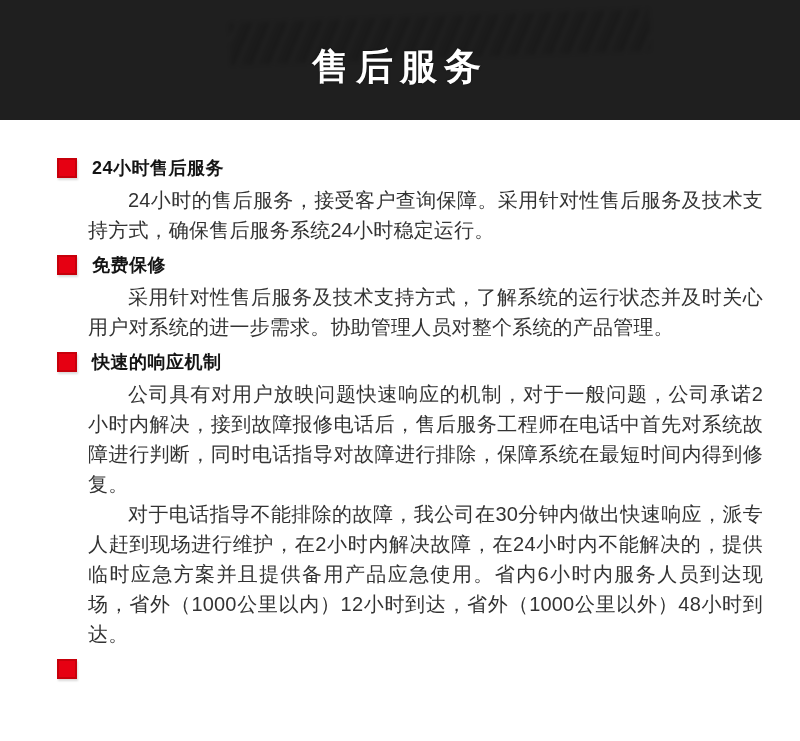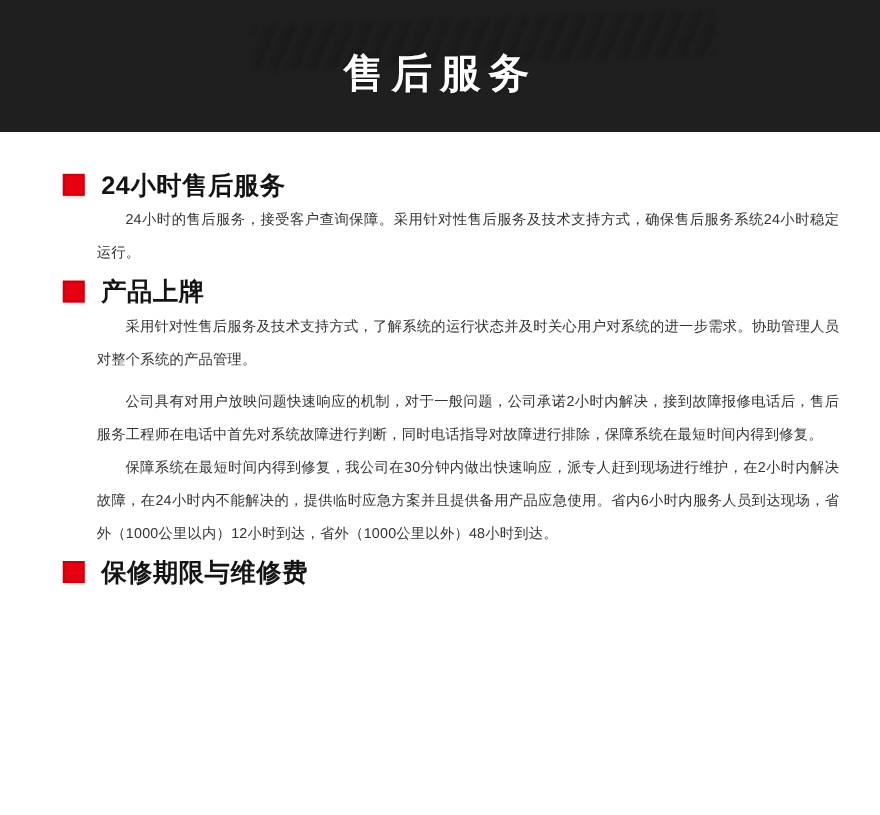--- a/index.html
+++ b/index.html
@@ -67,30 +67,30 @@
     margin-bottom: 5px;
   }
   .bullet {
     flex: 0 0 auto;
     width: 20px;
     height: 20px;
     background: #e60012;
     box-shadow: inset 0 0 0 2px rgba(140,0,0,0.35), 1px 2px 2px rgba(0,0,0,0.15);
   }
   .heading-text {
-    font-size: 23px;
+    font-size: 18px;
     font-weight: bold;
     color: #141414;
     letter-spacing: 0.5px;
     white-space: nowrap;
   }
   .section p {
     width: 675px;
     margin: 0 0 0 31px;
-    font-size: 13px;
+    font-size: 20px;
     line-height: 30px;
     color: #333333;
     text-indent: 2em;
     text-align: justify;
     letter-spacing: 0.2px;
   }
 </style>
 </head>
 <body>
 
@@ -107,31 +107,34 @@
       <div class="heading-row">
         <span class="bullet"></span>
         <span class="heading-text">24小时售后服务</span>
       </div>
       <p>24小时的售后服务，接受客户查询保障。采用针对性售后服务及技术支持方式，确保售后服务系统24小时稳定运行。</p>
     </div>
 
     <div class="section">
       <div class="heading-row">
         <span class="bullet"></span>
-        <span class="heading-text">产品上牌</span>
+        <span class="heading-text">免费保修</span>
       </div>
       <p>采用针对性售后服务及技术支持方式，了解系统的运行状态并及时关心用户对系统的进一步需求。协助管理人员对整个系统的产品管理。</p>
     </div>
 
     <div class="section">
+      <div class="heading-row">
+        <span class="bullet"></span>
+        <span class="heading-text">快速的响应机制</span>
+      </div>
       <p>公司具有对用户放映问题快速响应的机制，对于一般问题，公司承诺2小时内解决，接到故障报修电话后，售后服务工程师在电话中首先对系统故障进行判断，同时电话指导对故障进行排除，保障系统在最短时间内得到修复。</p>
-      <p>保障系统在最短时间内得到修复，我公司在30分钟内做出快速响应，派专人赶到现场进行维护，在2小时内解决故障，在24小时内不能解决的，提供临时应急方案并且提供备用产品应急使用。省内6小时内服务人员到达现场，省外（1000公里以内）12小时到达，省外（1000公里以外）48小时到达。</p>
+      <p>对于电话指导不能排除的故障，我公司在30分钟内做出快速响应，派专人赶到现场进行维护，在2小时内解决故障，在24小时内不能解决的，提供临时应急方案并且提供备用产品应急使用。省内6小时内服务人员到达现场，省外（1000公里以内）12小时到达，省外（1000公里以外）48小时到达。</p>
     </div>
 
     <div class="section">
       <div class="heading-row">
         <span class="bullet"></span>
-        <span class="heading-text">保修期限与维修费</span>
       </div>
     </div>
 
   </div>
 </div>
 
 </body></html>

